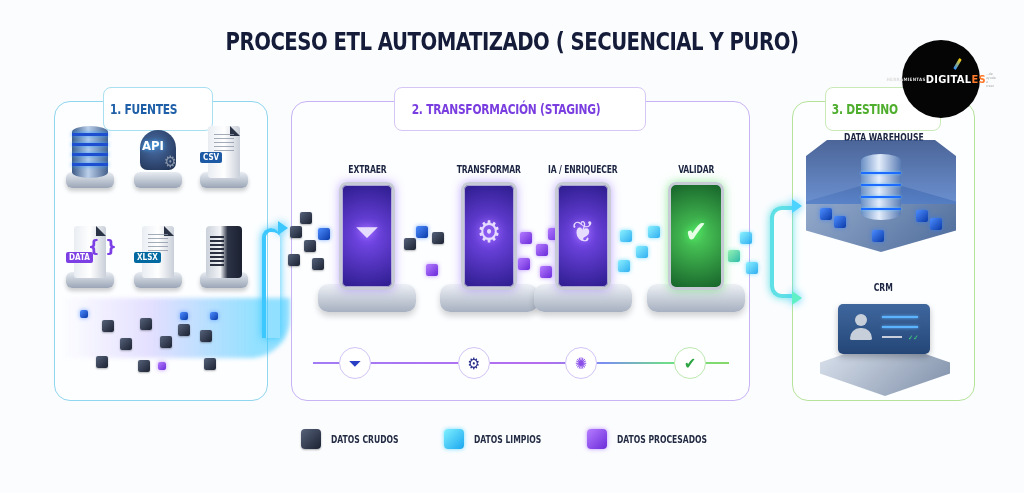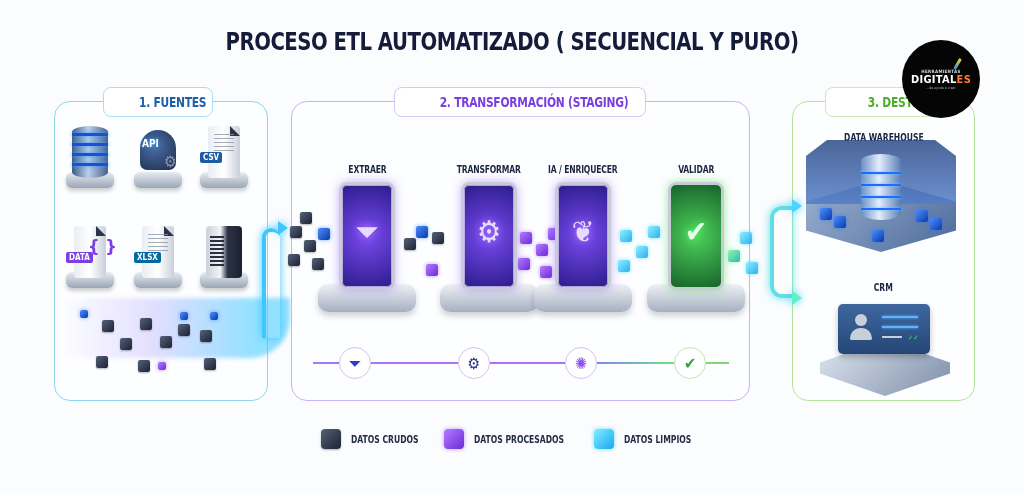--- a/index.html
+++ b/index.html
@@ -8,52 +8,52 @@
 
   .title {
     position: absolute; top: 28px; left: 0; width: 1024px; text-align: center;
     font-family: "DejaVu Sans", "Liberation Sans", sans-serif;
     font-weight: 700; font-size: 24px; letter-spacing: -0.6px; color: #141c3a;
     transform: scaleX(0.82); transform-origin: center;
   }
 
   .logo {
     position: absolute; left: 902px; top: 40px; width: 78px; height: 78px; border-radius: 50%;
-    background: #050505; display: flex; flex-direction: column; align-items: center; justify-content: center; z-index: 5;
+    background: #050505; display: flex; flex-direction: row; align-items: center; justify-content: center; z-index: 5;
   }
   .logo .l1 { font-size: 4.5px; color: #ddd; font-weight: 700; letter-spacing: 0.3px; }
   .logo .l2 { font-size: 11px; color: #fff; font-weight: 700; letter-spacing: 0.3px; line-height: 1; }
   .logo .l2 span { color: #ff7a2a; }
   .logo .l3 { font-size: 3.5px; color: #aaa; margin-top: 1px; }
   .logo .pen { position: absolute; left: 54px; top: 18px; width: 3px; height: 12px; background: linear-gradient(#ffd000, #2b8cff); transform: rotate(30deg); border-radius: 1px; }
 
   .panel { position: absolute; border-radius: 16px; border: 1.5px solid; background: rgba(255,255,255,0.6); }
   .p1 { left: 54px; top: 101px; width: 214px; height: 300px; border-color: #8fd6ee; }
   .p2 { left: 291px; top: 101px; width: 459px; height: 300px; border-color: #c8b3f5; }
   .p3 { left: 792px; top: 101px; width: 183px; height: 300px; border-color: #b6e39a; }
 
   .plabel {
-    position: absolute; top: -15px; height: 30px; border-radius: 8px; border: 1.5px solid; background: #fff;
-    display: flex; align-items: center; justify-content: flex-end; font-weight: 700; font-size: 14px; letter-spacing: -0.3px;
+    position: absolute; top: -15px; height: 44px; border-radius: 8px; border: 1.5px solid; background: #fff;
+    display: flex; align-items: center; justify-content: flex-start; font-weight: 700; font-size: 14px; letter-spacing: -0.3px;
   }
   .plabel span { display: inline-block; transform: scaleX(0.85); white-space: nowrap; }
   .p1 .plabel { left: 48px; width: 110px; border-color: #a8e0f1; color: #1e5fa8; }
   .p2 .plabel { left: 102px; width: 252px; border-color: #d5c6f6; color: #7a3ee0; }
   .p3 .plabel { left: 32px; width: 116px; border-color: #c9eab6; color: #4fae2e; }
 
   
   .src { position: absolute; width: 56px; height: 70px; }
   .src .base { position: absolute; bottom: 0; left: 4px; width: 48px; height: 16px; border-radius: 6px;
     background: linear-gradient(#e8ecf2, #9aa5b6); box-shadow: 0 3px 4px rgba(0,0,0,0.2); }
   .src .body { position: absolute; left: 10px; bottom: 10px; width: 36px; height: 52px; border-radius: 4px; }
 
   .db .body { background: linear-gradient(90deg, #3c5a86, #bcd0ea 45%, #45608c); border-radius: 18px/6px; }
   .db .ring { position: absolute; left: 10px; width: 36px; height: 3px; background: #1d4fd0; box-shadow: 0 0 4px #3aa0ff; }
   .api .body { background: radial-gradient(circle at 40% 40%, #4b6fa8, #1c2c4c); border-radius: 20px 20px 8px 8px; height: 40px; bottom: 18px; }
-  .api .txt { position: absolute; left: 12px; top: 20px; font-size: 10px; font-weight: 700; color: #fff; text-shadow: 0 0 4px #3ab0ff; }
+  .api .txt { position: absolute; left: 12px; top: 20px; font-size: 13px; font-weight: 700; color: #fff; text-shadow: 0 0 4px #3ab0ff; }
   .api .gear { position: absolute; left: 34px; top: 34px; font-size: 16px; color: #8a97ab; }
   .doc .body { background: linear-gradient(90deg, #e9edf2, #ffffff 50%, #c9cfd9); border-radius: 3px; width: 32px; left: 12px; }
   .doc .fold { position: absolute; right: 12px; top: 8px; width: 10px; height: 10px; background: #2b3346; clip-path: polygon(0 0, 100% 100%, 0 100%); }
   .doc .tag { position: absolute; left: 4px; top: 34px; padding: 1px 3px; font-size: 8px; font-weight: 700; color: #fff; border-radius: 2px; }
   .doc .lines { position: absolute; left: 18px; top: 16px; width: 20px; height: 18px;
     background: repeating-linear-gradient(#8f98a8 0 1px, transparent 1px 4px); opacity: 0.8; }
   .srv .body { background: linear-gradient(90deg, #cbd1da, #f2f4f7 40%, #2c3345 60%, #1b2131); border-radius: 4px; }
   .srv .lines { position: absolute; left: 14px; top: 18px; width: 14px; height: 32px;
     background: repeating-linear-gradient(#2a3040 0 2px, transparent 2px 4px); }
 
@@ -105,21 +105,21 @@
   .crm { position: absolute; left: 820px; top: 290px; width: 130px; height: 92px; }
   .crm-base { position: absolute; left: 0; top: 36px; width: 130px; height: 56px; background: linear-gradient(135deg, #dfe6f0, #7d8ea8);
     clip-path: polygon(0 40%, 50% 0, 100% 40%, 100% 60%, 50% 100%, 0 60%); }
   .crm-card { position: absolute; left: 18px; top: 0; width: 92px; height: 50px; border-radius: 5px; background: linear-gradient(#3f679e, #244677);
     box-shadow: 0 3px 6px rgba(0,0,0,0.25); }
   .crm-card .av { position: absolute; left: 12px; top: 10px; width: 22px; height: 30px; }
   .crm-card .av::before { content: ""; position: absolute; left: 5px; top: 0; width: 12px; height: 12px; border-radius: 50%; background: #c7cfdb; }
   .crm-card .av::after { content: ""; position: absolute; left: 0; top: 14px; width: 22px; height: 12px; border-radius: 11px 11px 2px 2px; background: #c7cfdb; }
   .crm-card .ln { position: absolute; left: 44px; height: 2px; background: #5cb4ff; box-shadow: 0 0 3px #5cb4ff; }
 
-  .legend { position: absolute; top: 429px; left: 0; width: 1024px; display: flex; justify-content: center; gap: 14px; }
+  .legend { position: absolute; top: 429px; left: 0; width: 1024px; display: flex; justify-content: center; gap: 34px; }
   .legend-item { display: flex; align-items: center; gap: 10px; font-size: 10px; font-weight: 700; color: #242c44; }
   .legend-item span.t { display: inline-block; transform: scaleX(0.85); transform-origin: left; white-space: nowrap; }
   .legend-item .cube { position: static; width: 20px; height: 20px; border-radius: 4px; }
 </style>
 </head>
 <body>
 
 <div class="title">PROCESO ETL AUTOMATIZADO ( SECUENCIAL Y PURO)</div>
 
 <div class="logo">
@@ -292,20 +292,20 @@
     <div style="position:absolute; left:70px; top:30px; font-size:7px; color:#3fe07a; font-weight:700;">✓✓</div>
   </div>
 </div>
 
 <div class="legend">
   <div class="legend-item">
     <div class="cube c-raw"></div>
     <span class="t">DATOS CRUDOS</span>
   </div>
   <div class="legend-item">
+    <div class="cube c-cyan" style="opacity:1"></div>
+    <span class="t">DATOS LIMPIOS</span>
+  </div>
+  <div class="legend-item">
     <div class="cube c-purple"></div>
     <span class="t">DATOS PROCESADOS</span>
   </div>
-  <div class="legend-item">
-    <div class="cube c-cyan" style="opacity:1"></div>
-    <span class="t">DATOS LIMPIOS</span>
-  </div>
 </div>
 
 </body></html>

